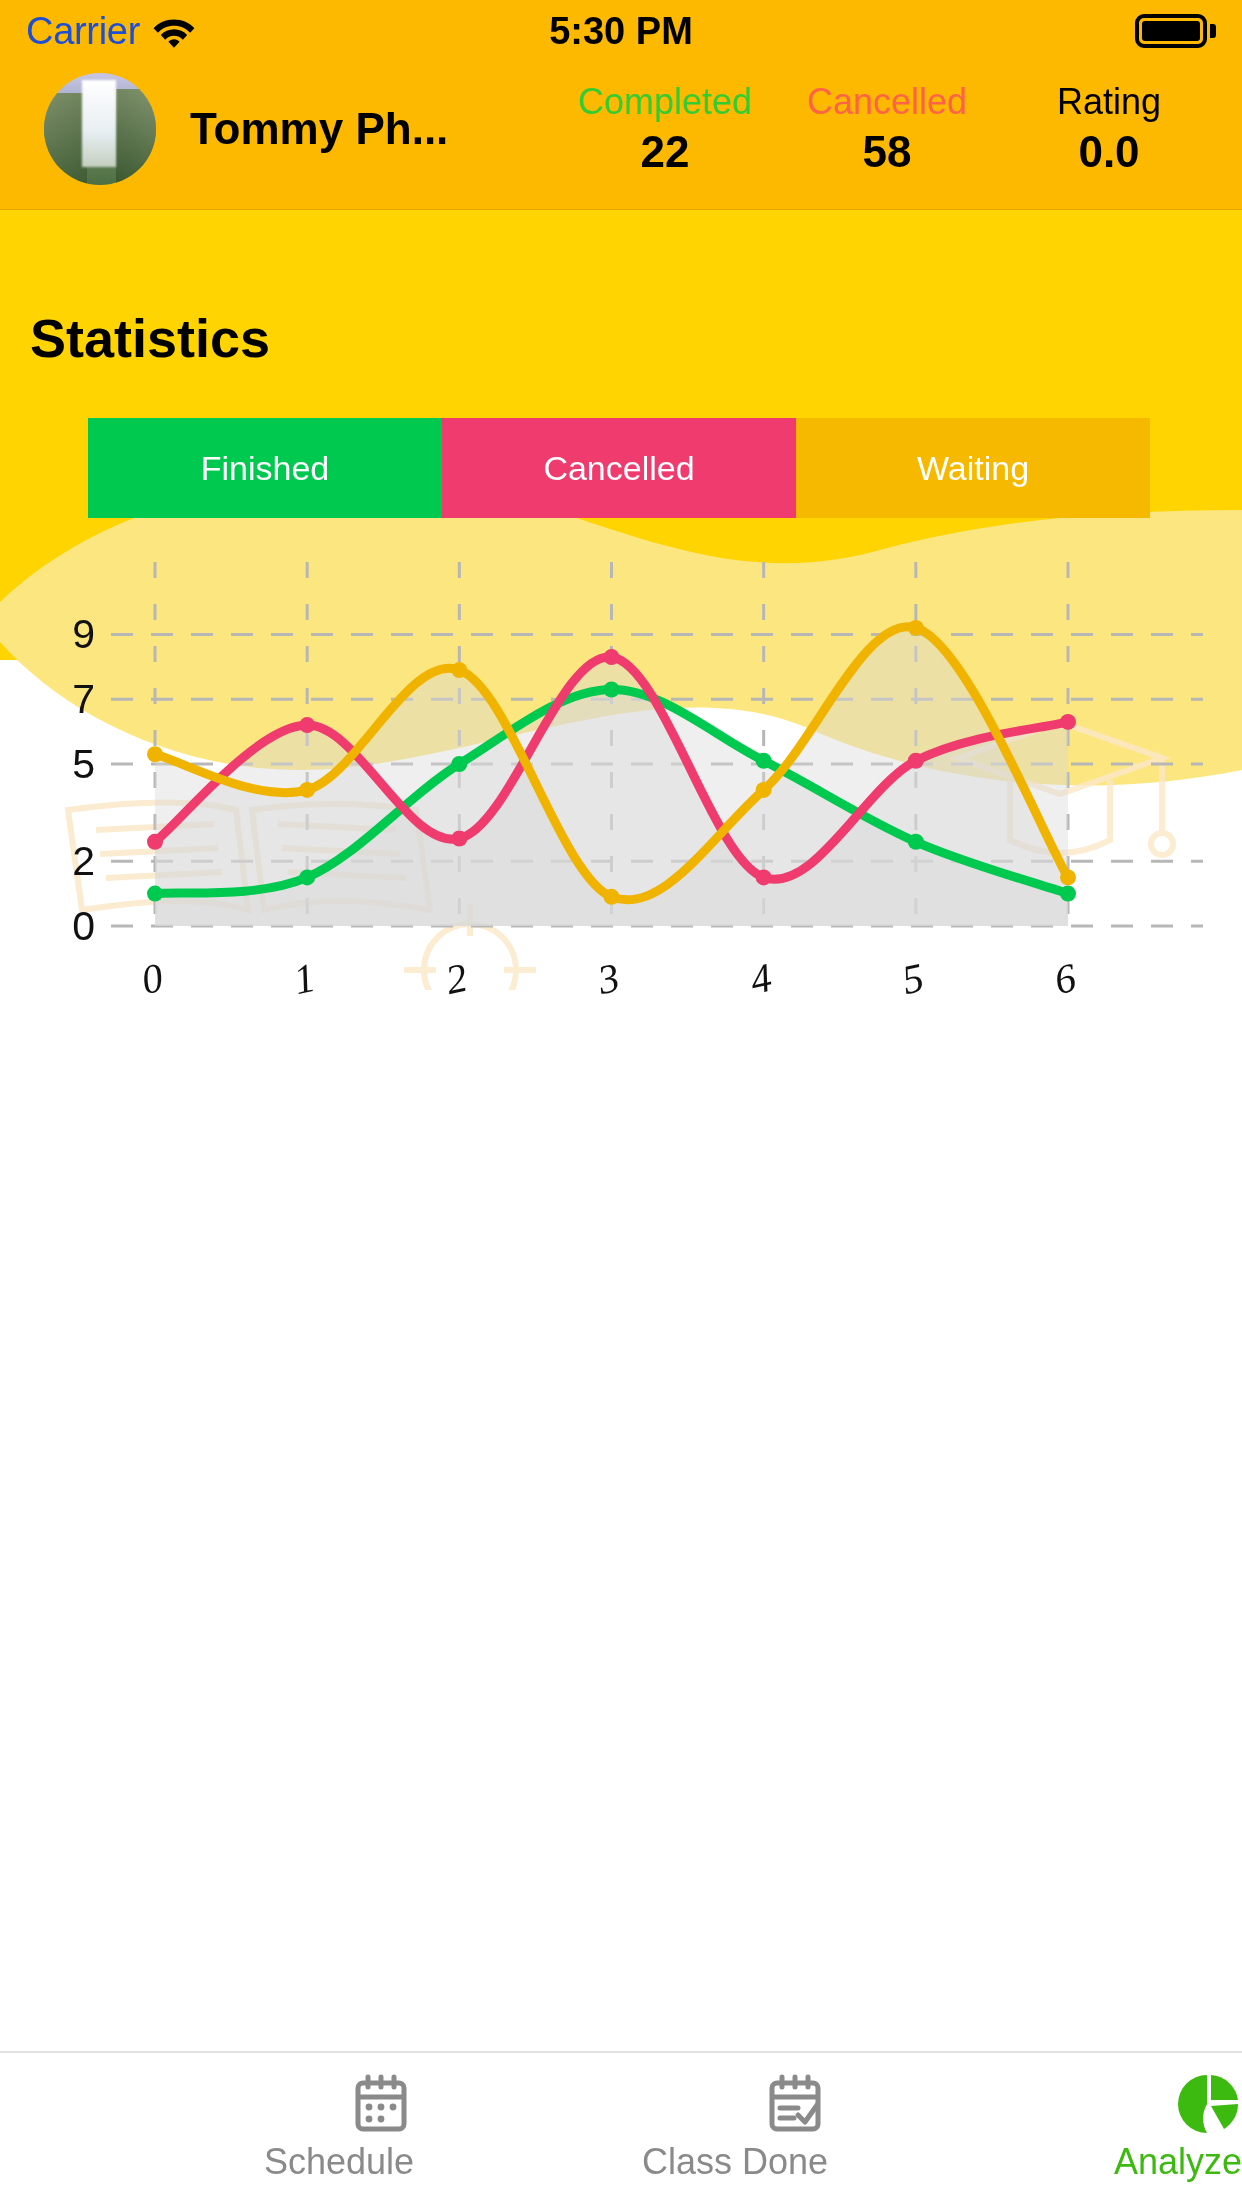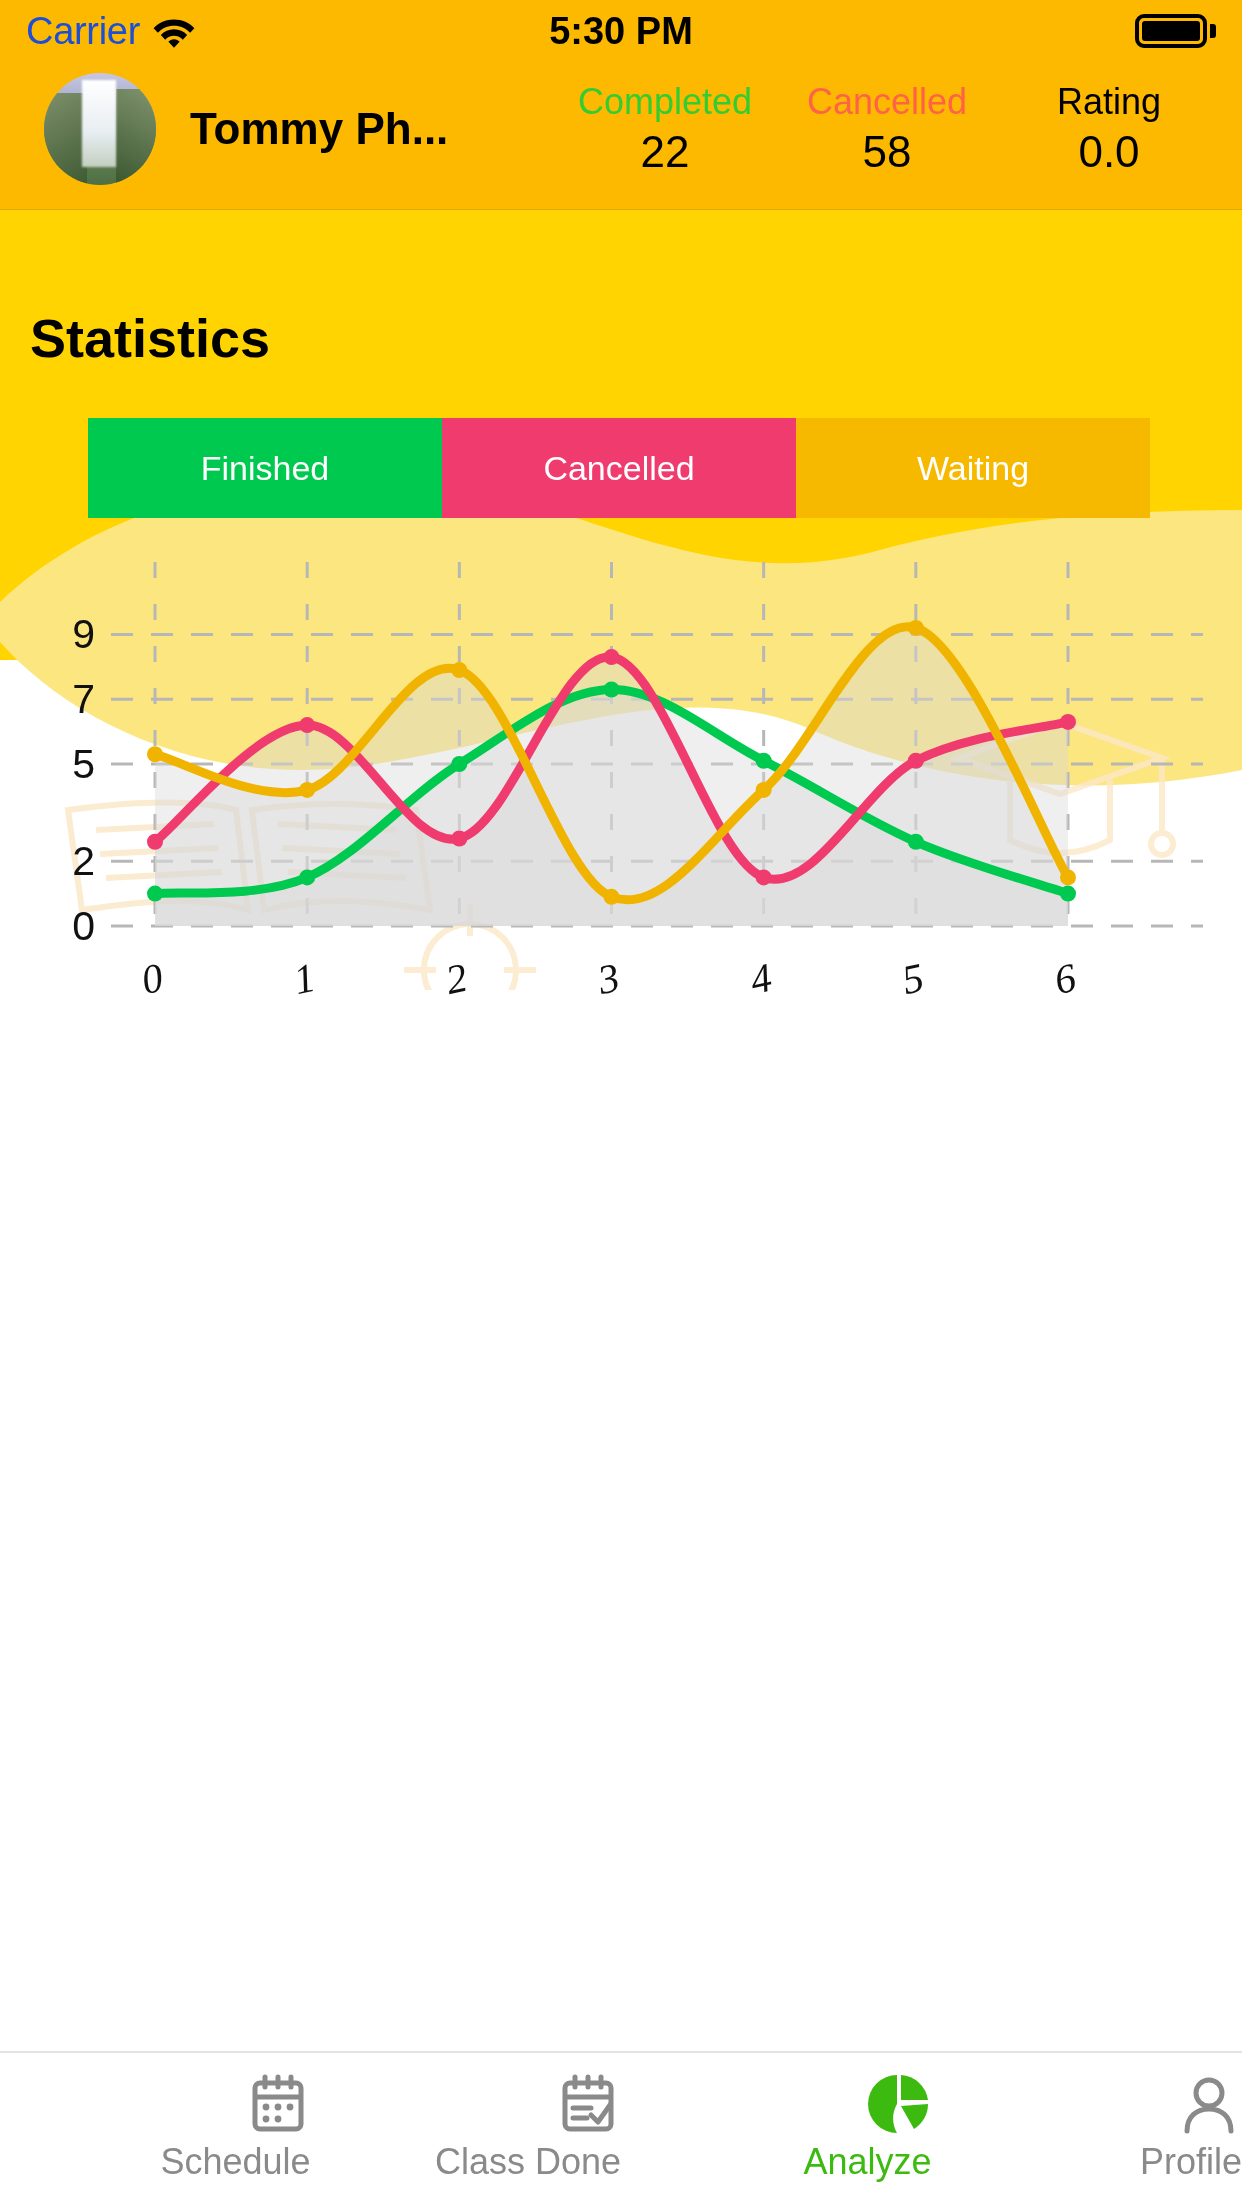--- a/index.html
+++ b/index.html
@@ -88,21 +88,21 @@
     white-space:nowrap;
   }
   #header-stats {
     margin-left:auto; display:flex; align-items:flex-start;
   }
   .stat-cell {
     display:flex; flex-direction:column; align-items:center;
     width:222px;
   }
   .stat-label { font-size:36px; line-height:1.22; }
-  .stat-value { font-size:44px; font-weight:normal; color:#000; line-height:1.18; margin-top:2px; }
+  .stat-value { font-size:44px; font-weight:bold; color:#000; line-height:1.18; margin-top:2px; }
 
   
   #body-panel {
     position:absolute; top:210px; left:0;
     width:1242px; height:1841px;
     background:#ffffff;
     overflow:hidden;
     z-index:10;
   }
   #yellow-sheet {
@@ -366,23 +366,14 @@
         <svg class="nav-icon" viewBox="0 0 66 66">
           <path d="M31 33 L31 4 A29 29 0 1 0 31 62 A29 29 0 0 1 31 33 Z" fill="#3DBA10"></path>
           <path d="M35 4 A29 29 0 0 1 62 29 L35 29 Z" fill="#3DBA10"></path>
           <path d="M62 33 A29 29 0 0 1 48 58 L35 35 Z" fill="#3DBA10"></path>
         </svg>
       </span>
       <span class="nav-label">Analyze</span>
     </div>
 
 
-    <div class="nav-item">
-      <span>
-        <svg class="nav-icon" viewBox="0 0 66 66">
-          <circle cx="33" cy="22" r="13" fill="none" stroke="#8A8A8A" stroke-width="5"></circle>
-          <path d="M11 60 C11 45 21 38 33 38 C45 38 55 45 55 60" fill="none" stroke="#8A8A8A" stroke-width="5" stroke-linecap="round"></path>
-        </svg>
-      </span>
-      <span class="nav-label">Profile</span>
-    </div>
   </div>
 </div>
 
 </body></html>

